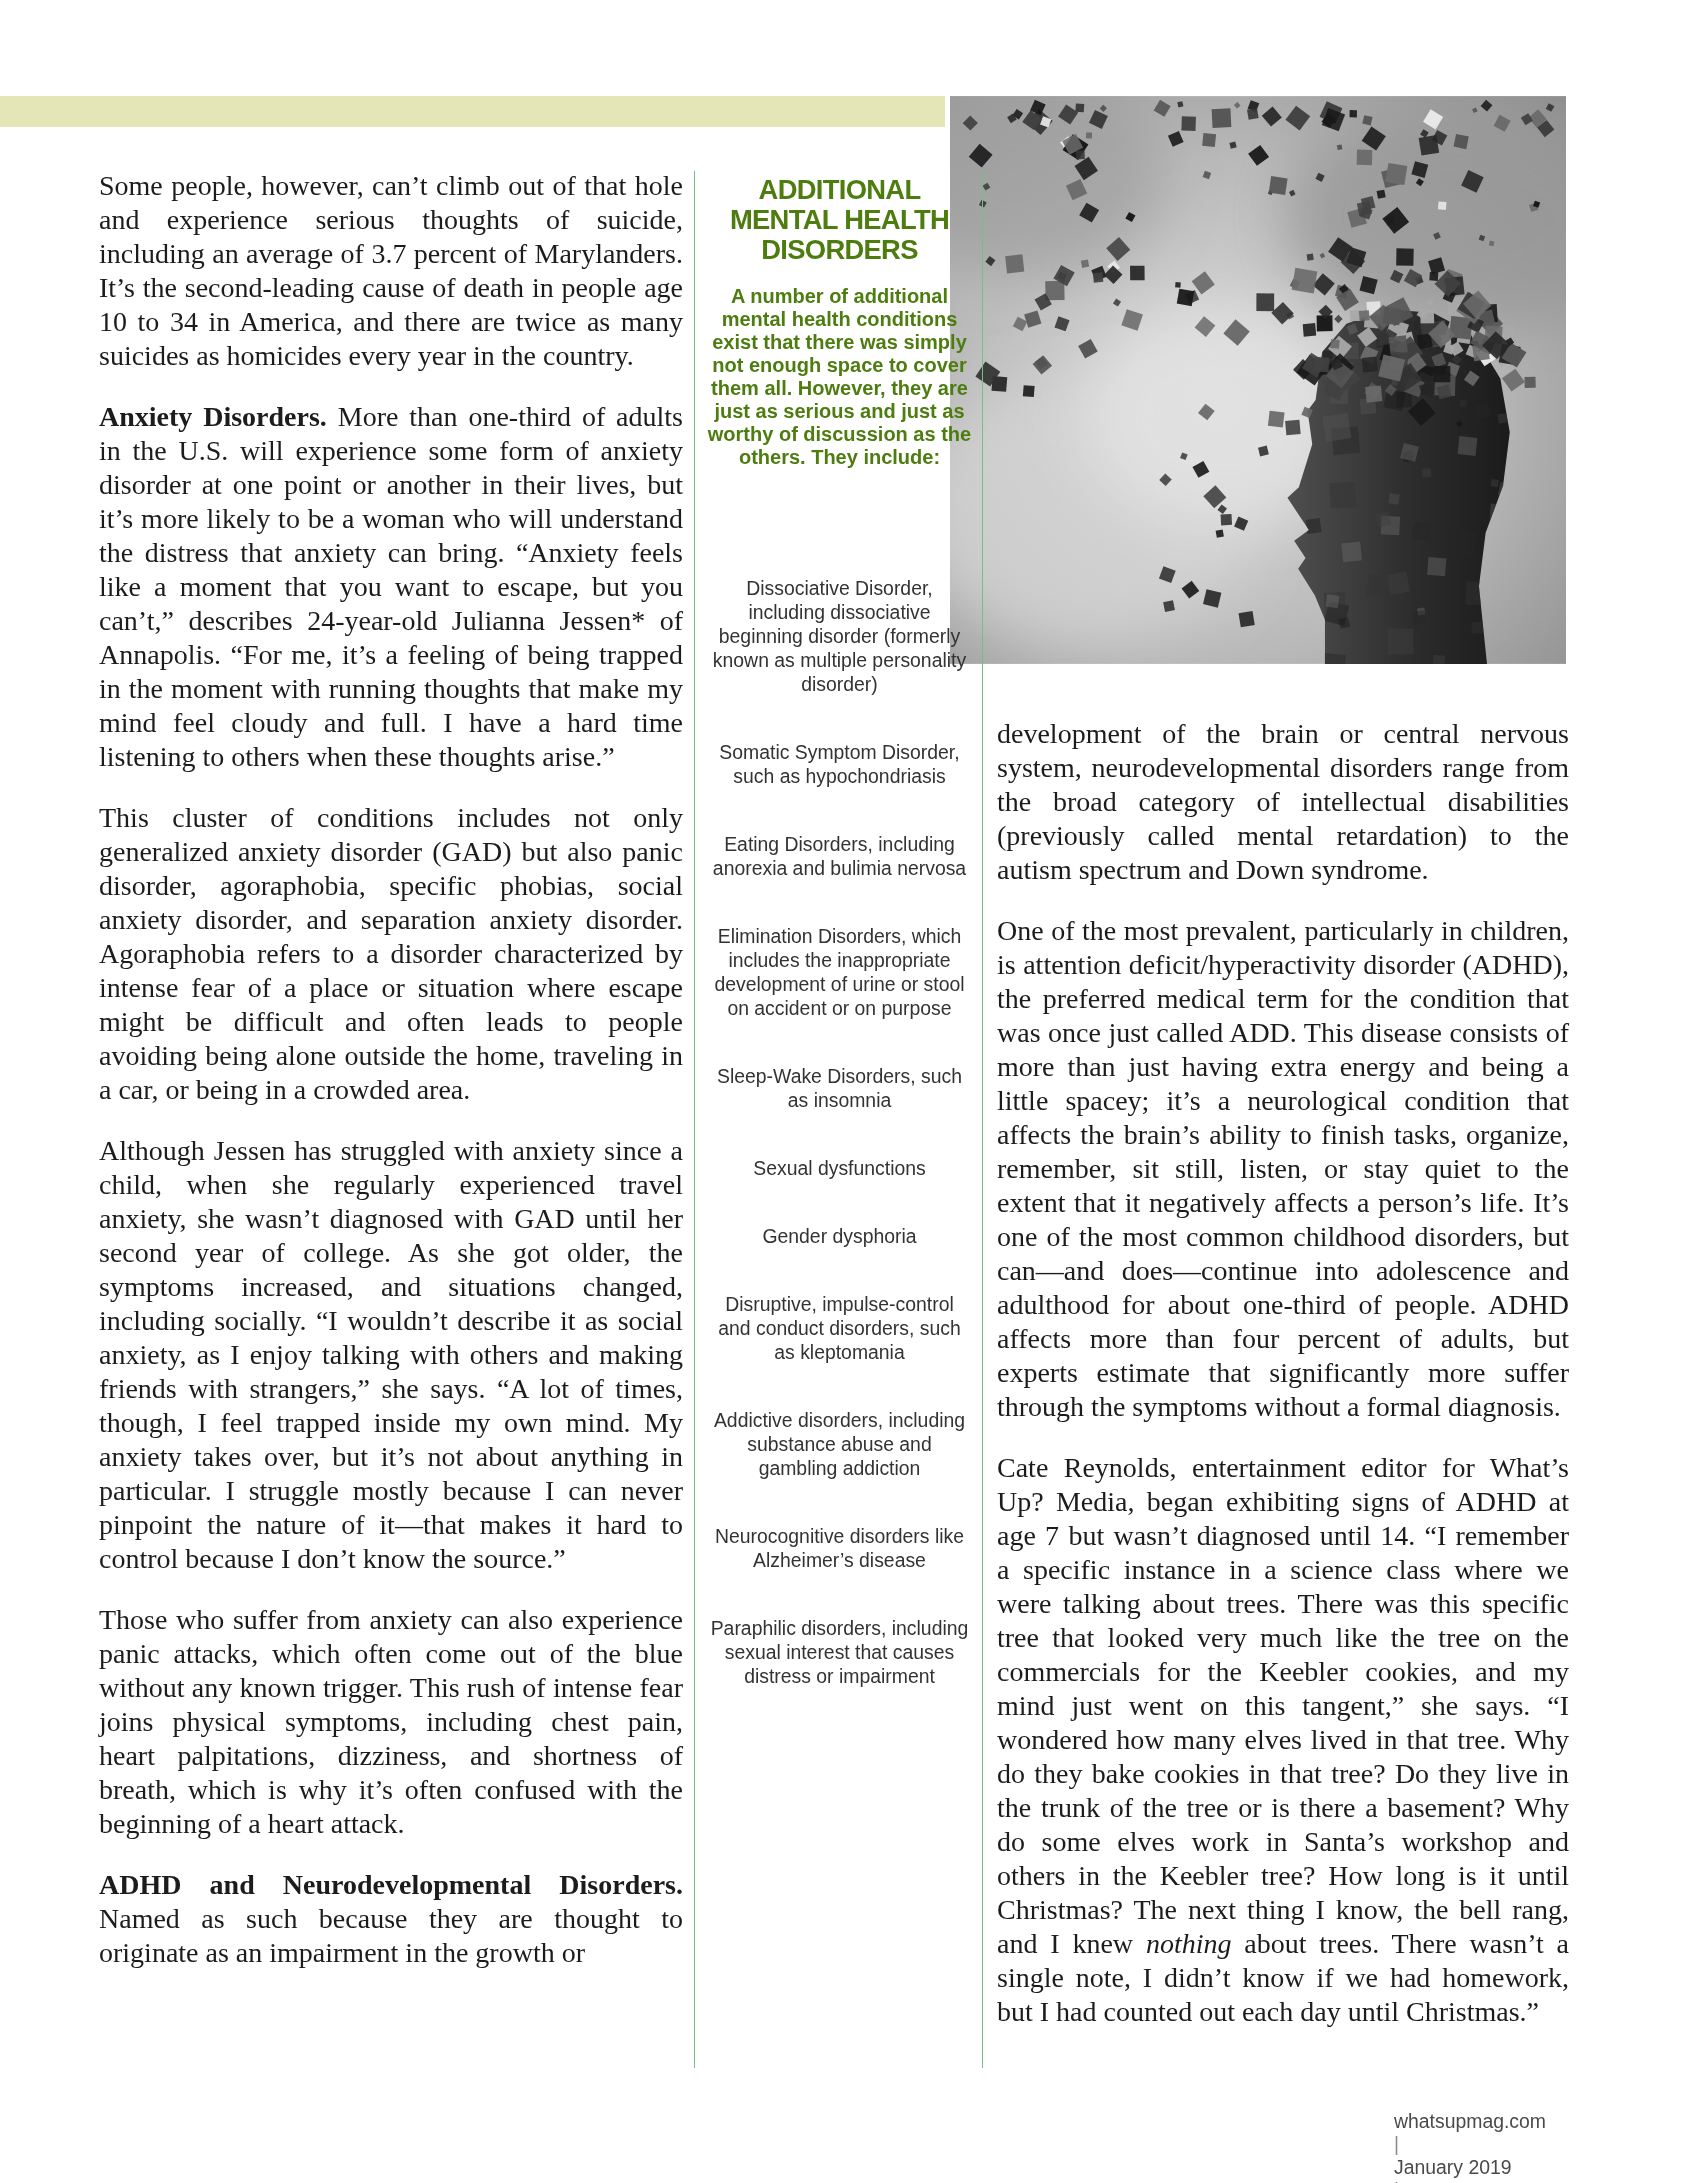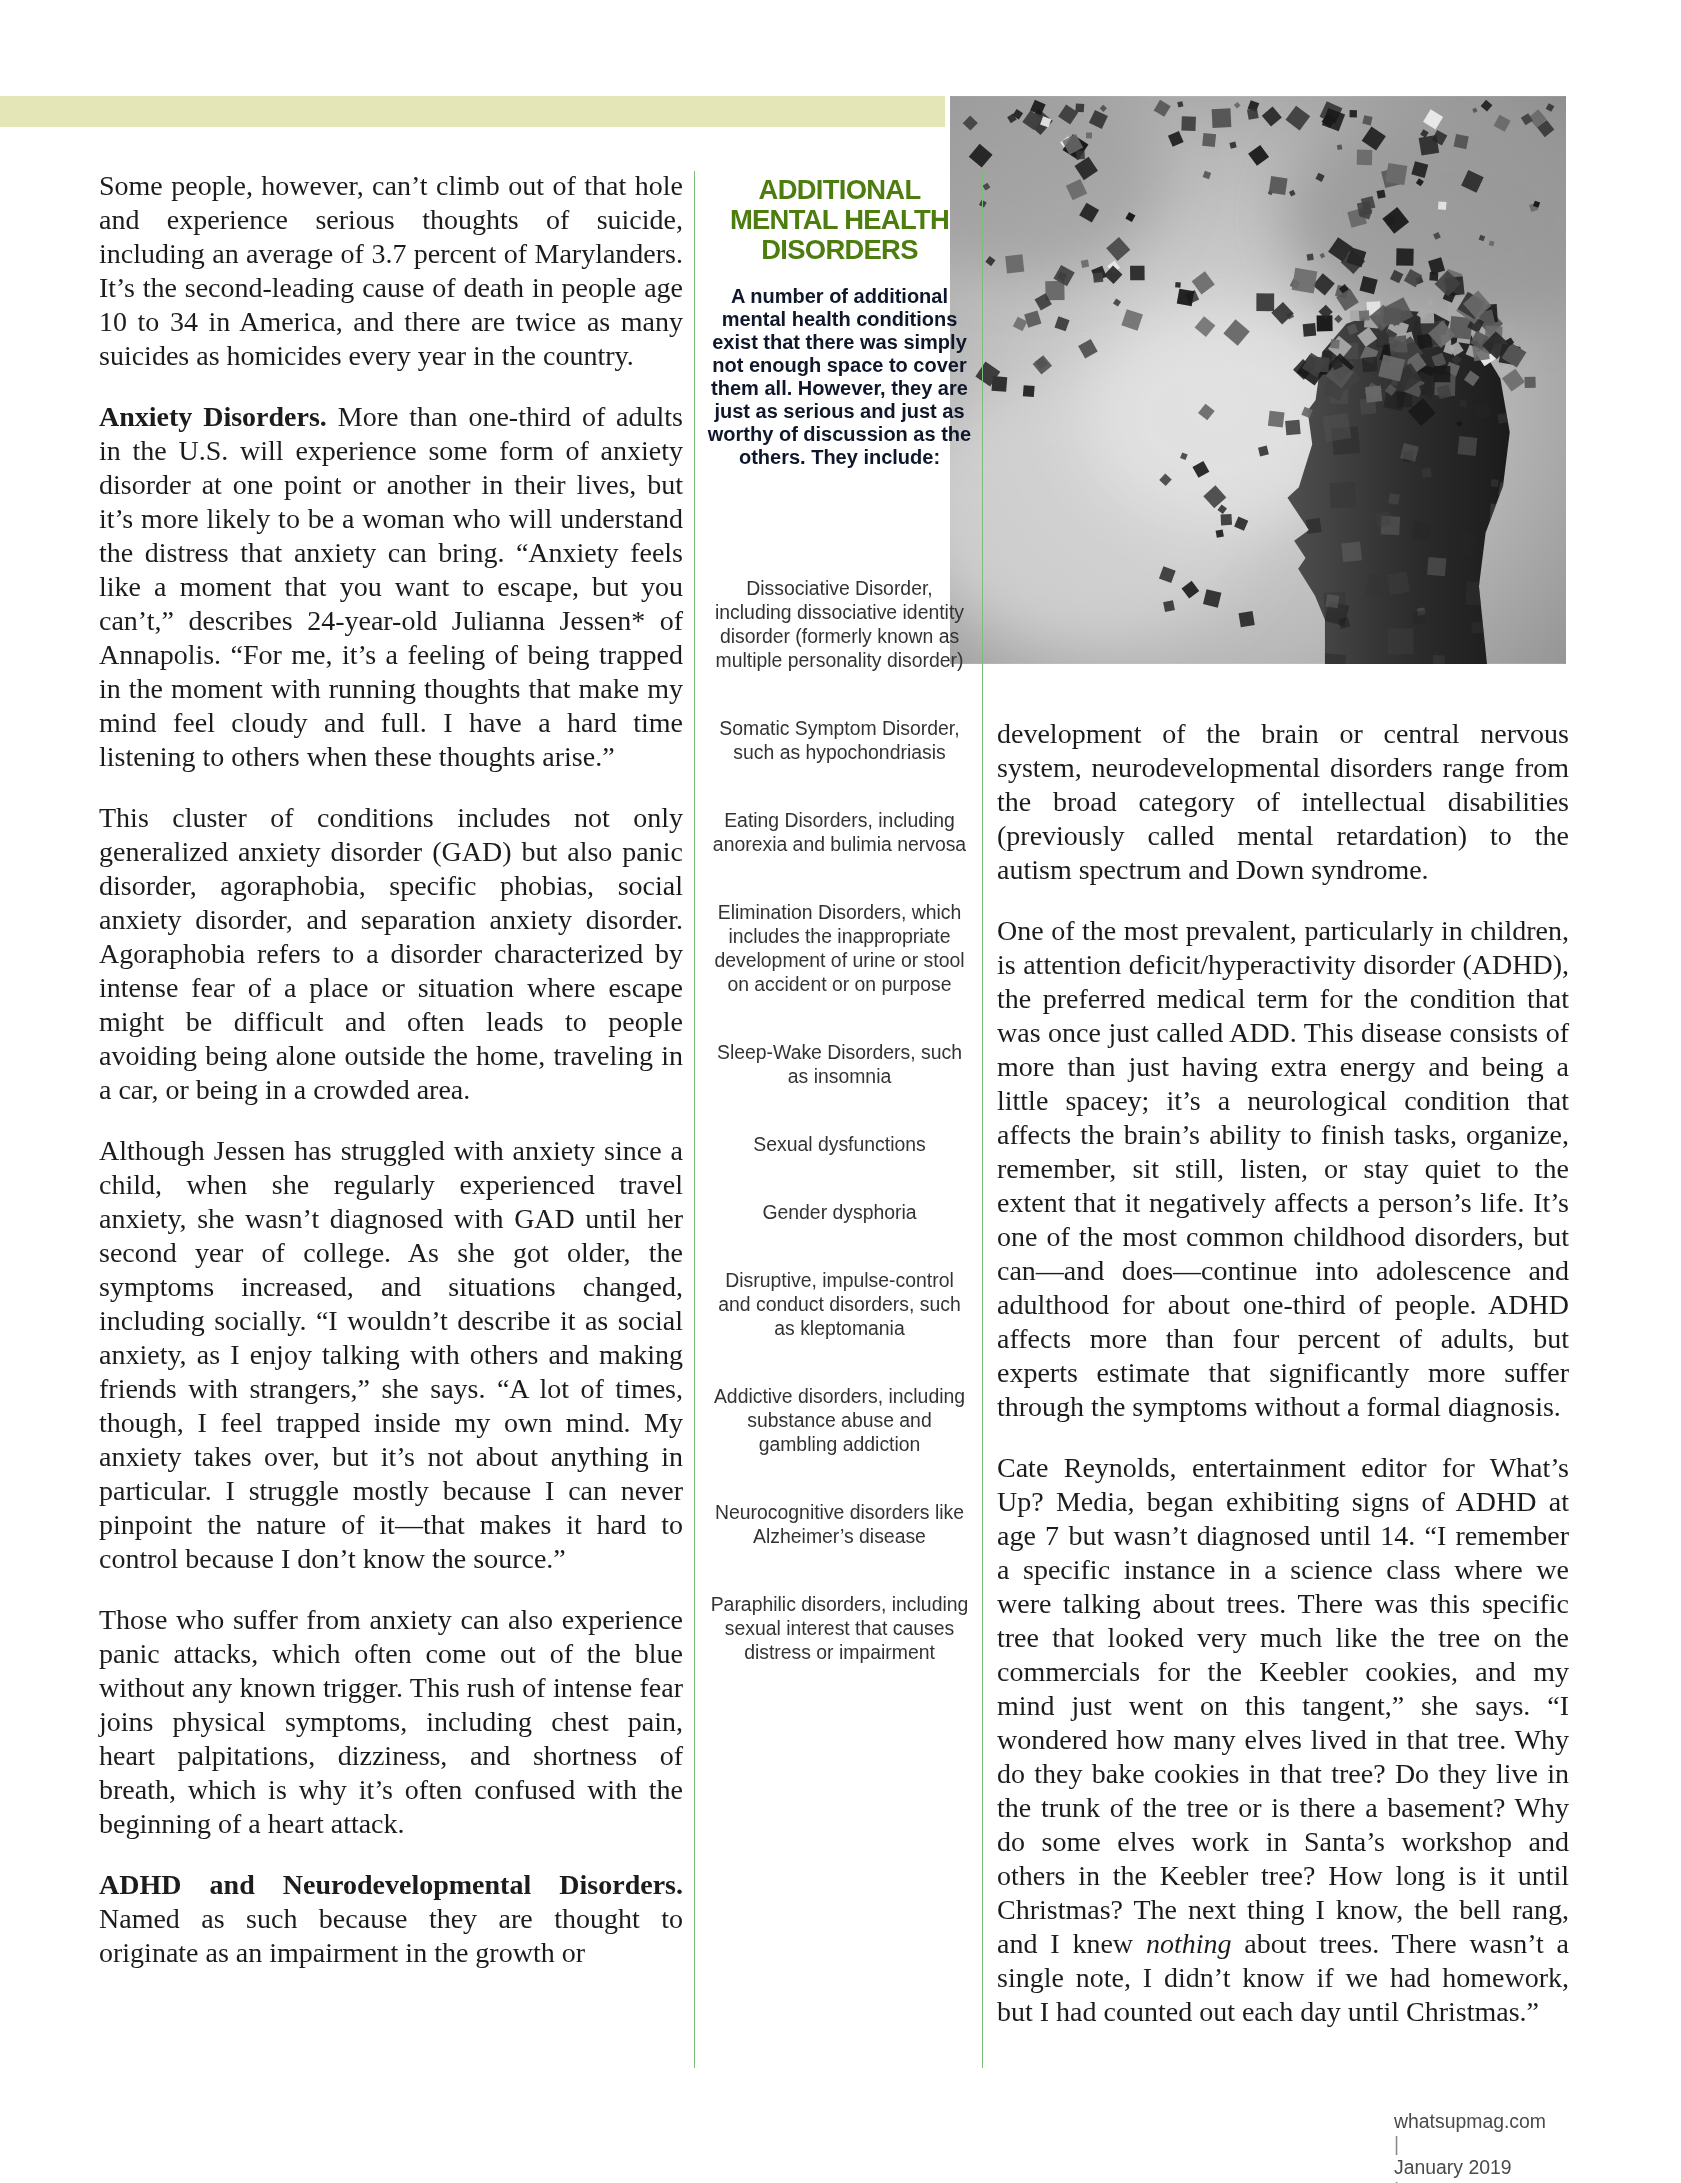--- a/index.html
+++ b/index.html
@@ -396,23 +396,23 @@
 
   <div class="rule r1" style="background: rgb(124, 189, 124);"></div>
   <div class="rule r2" style="background: rgb(124, 189, 124);"></div>
 
   <div class="col-mid">
     <div class="mid-title">
       <div>ADDITIONAL</div>
       <div>MENTAL HEALTH</div>
       <div>DISORDERS</div>
     </div>
-    <div class="mid-intro" id="sidebar-intro" style="color: #0f172a; margin-top: 20px;">A number of additional mental health conditions exist that there was simply not enough space to cover them all. However, they are just as serious and just as worthy of discussion as the others. They include:</div>
+    <div class="mid-intro" id="sidebar-intro" style="color: #4d7c0f; margin-top: 20px;">A number of additional mental health conditions exist that there was simply not enough space to cover them all. However, they are just as serious and just as worthy of discussion as the others. They include:</div>
     <div class="mid-list">
-      <div class="mid-item">Dissociative Disorder, including dissociative identity disorder (formerly known as multiple personality disorder)</div>
+      <div class="mid-item">Dissociative Disorder, including dissociative beginning disorder (formerly known as multiple personality disorder)</div>
       <div class="mid-item">Somatic Symptom Disorder, such as hypochondriasis</div>
       <div class="mid-item">Eating Disorders, including anorexia and bulimia nervosa</div>
       <div class="mid-item">Elimination Disorders, which includes the inappropriate development of urine or stool on accident or on purpose</div>
       <div class="mid-item">Sleep-Wake Disorders, such as insomnia</div>
       <div class="mid-item">Sexual dysfunctions</div>
       <div class="mid-item">Gender dysphoria</div>
       <div class="mid-item">Disruptive, impulse-control and conduct disorders, such as kleptomania</div>
       <div class="mid-item">Addictive disorders, including substance abuse and gambling addiction</div>
       <div class="mid-item">Neurocognitive disorders like Alzheimer’s disease</div>
       <div class="mid-item">Paraphilic disorders, including sexual interest that causes distress or impairment</div>

